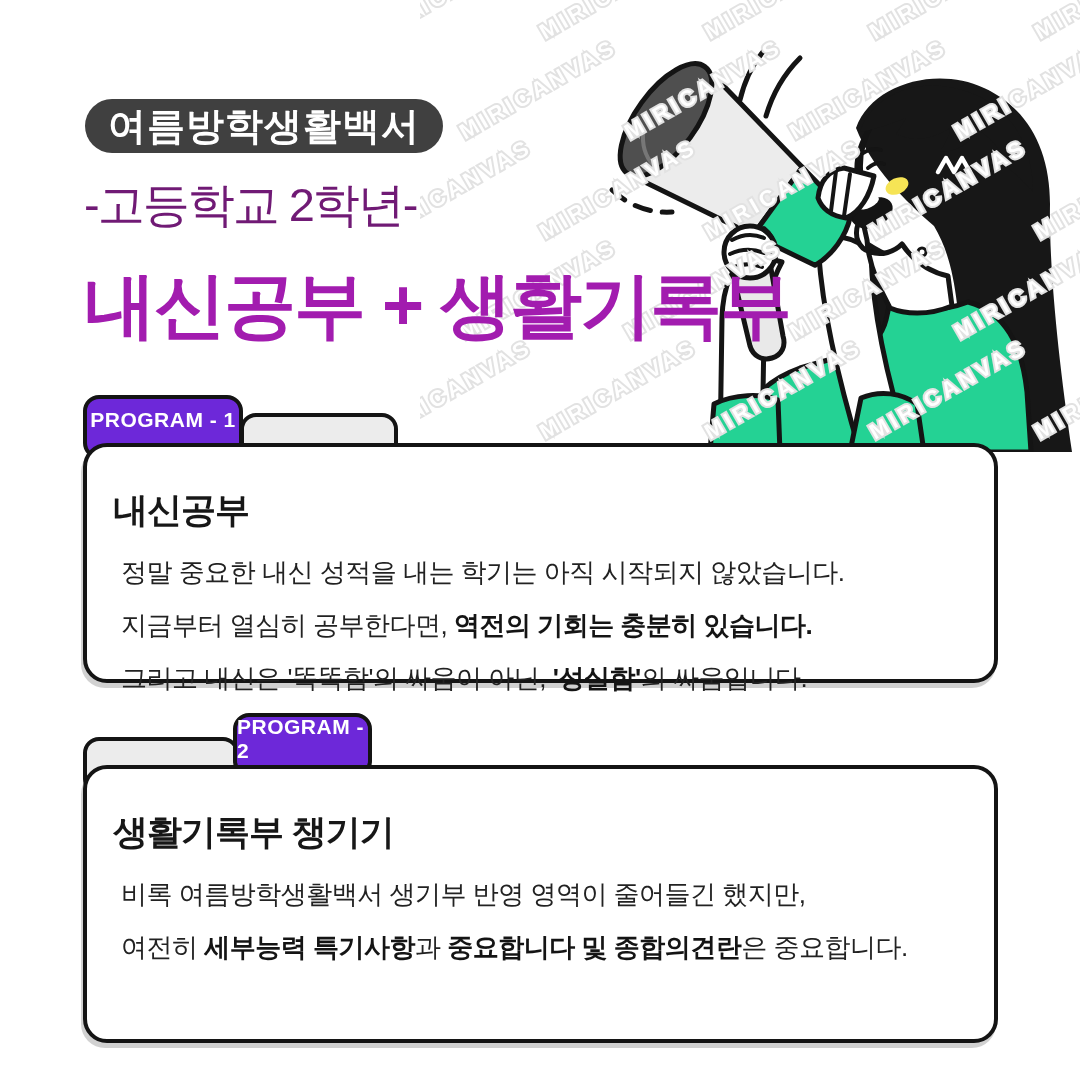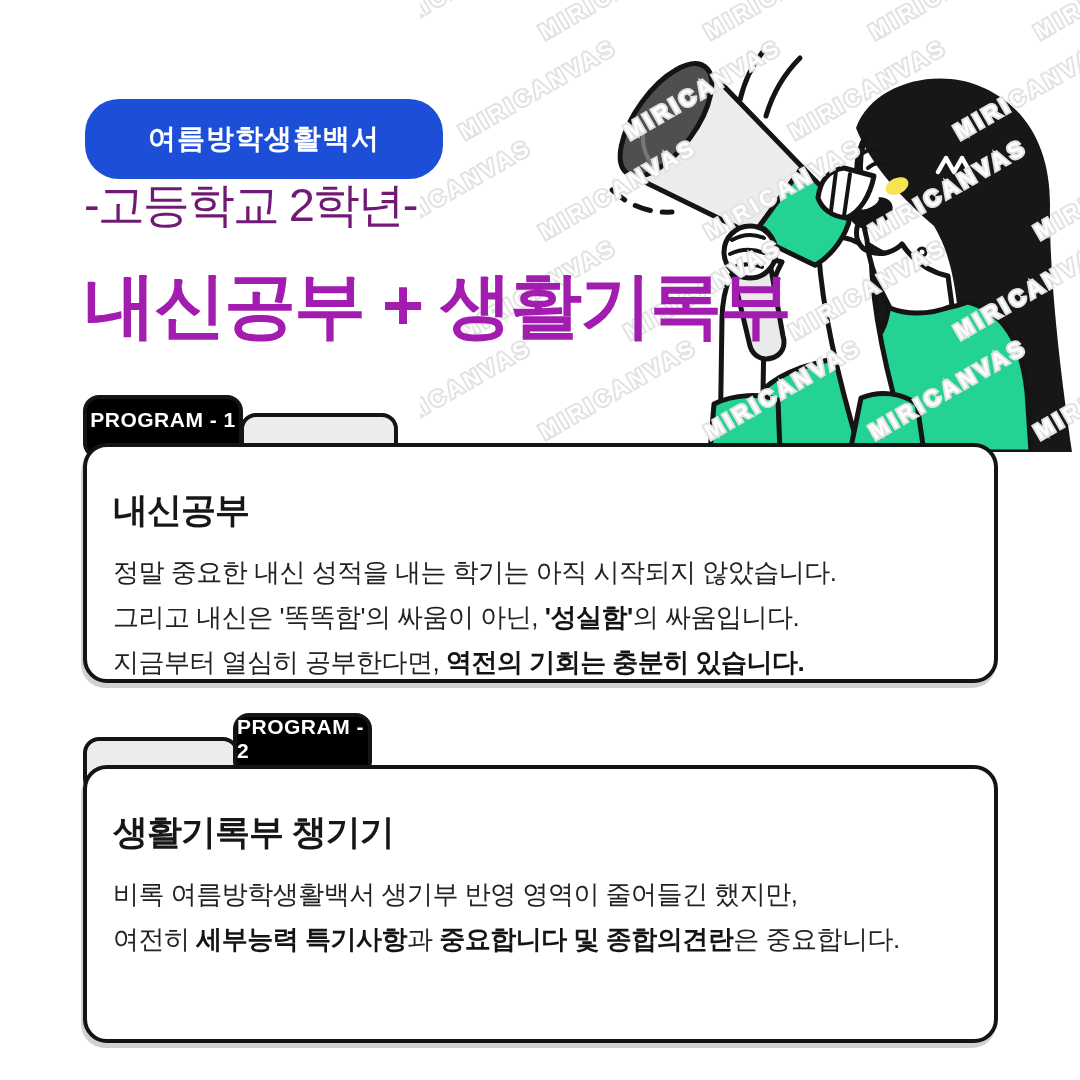--- a/index.html
+++ b/index.html
@@ -4,24 +4,24 @@
 <style>
   html,body { margin:0; padding:0; background:#fff; }
   * { box-sizing:border-box; }
   .stage {
     position:relative; width:1080px; height:1080px; background:#ffffff;
     overflow:hidden; font-family:"Liberation Sans","DejaVu Sans",sans-serif;
   }
 
   
   .badge {
-    position:absolute; left:85px; top:99px; width:358px; height:80px;
-    background:#1d4ed8; border-radius:34px;
+    position:absolute; left:85px; top:99px; width:358px; height:54px;
+    background:#404040; border-radius:34px;
     display:flex; align-items:center; justify-content:center;
-    color:#ffffff; font-size:28px; font-weight:800; letter-spacing:1px;
+    color:#ffffff; font-size:38px; font-weight:800; letter-spacing:1px;
     z-index:2;
   }
 
   
   .title1 {
     position:absolute; left:84px; top:174px; z-index:2;
     font-size:47px; font-weight:400; color:#701a75; letter-spacing:-2px;
     white-space:nowrap;
   }
   .title2 {
@@ -51,36 +51,36 @@
     z-index:5; padding:40px 24px 0 26px;
   }
   .card-1 { top:443px; height:240px; }
   .card-2 { top:765px; height:278px; }
 
   .tab {
     position:absolute; border:4px solid #141414; border-radius:16px;
     display:flex; align-items:center; justify-content:center;
   }
   .tab-green {
-    background:#000000; color:#ffffff; font-size:21px; font-weight:800;
+    background:#6d28d9; color:#ffffff; font-size:21px; font-weight:800;
     letter-spacing:0.5px; z-index:4; padding-bottom:14px;
   }
   .tab-gray { background:#ECECEC; z-index:3; }
 
   .tab-g1 { left:83px;  top:395px; width:160px; height:64px; }
   .tab-s1 { left:240px; top:413px; width:158px; height:60px; }
   .tab-s2 { left:83px;  top:737px; width:156px; height:58px; }
   .tab-g2 { left:233px; top:713px; width:139px; height:64px; padding-bottom:12px; }
 
   .card h2 {
     margin:0; font-size:35px; font-weight:800; color:#171717; letter-spacing:-1px;
   }
   .card .body { margin-top:16px; }
   .body-line {
-    margin:0; font-size:26px; line-height:45px; color:#222222; letter-spacing:-0.5px;
+    margin:8px; font-size:26px; line-height:45px; color:#222222; letter-spacing:-0.5px;
   }
   .body-line .b { font-weight:800; color:#141414; }
 </style>
 </head>
 <body>
 
 <div class="stage">
 
   <div class="illustration">
     <svg viewBox="0 0 660 452">
@@ -162,22 +162,22 @@
   <div class="title2">내신공부 + 생활기록부</div>
 
   <div class="tab tab-green tab-g1">
     <span>PROGRAM - 1</span>
   </div>
   <div class="tab tab-gray tab-s1"></div>
   <div class="card card-1">
     <h2>내신공부</h2>
     <div class="body">
         <p class="body-line"><span>정말 중요한 내신 성적을 내는 학기는 아직 시작되지 않았습니다.</span></p>
+        <p class="body-line"><span>지금부터 열심히 공부한다면, </span><span class="b">역전의 기회는 충분히 있습니다.</span></p>
         <p class="body-line"><span>그리고 내신은 '똑똑함'의 싸움이 아닌, </span><span class="b">'성실함'</span><span>의 싸움입니다.</span></p>
-        <p class="body-line"><span>지금부터 열심히 공부한다면, </span><span class="b">역전의 기회는 충분히 있습니다.</span></p>
       </div>
   </div>
 
   <div class="tab tab-gray tab-s2"></div>
   <div class="tab tab-green tab-g2">
     <span>PROGRAM - 2</span>
   </div>
   <div class="card card-2">
     <h2>생활기록부 챙기기</h2>
     <div class="body">

